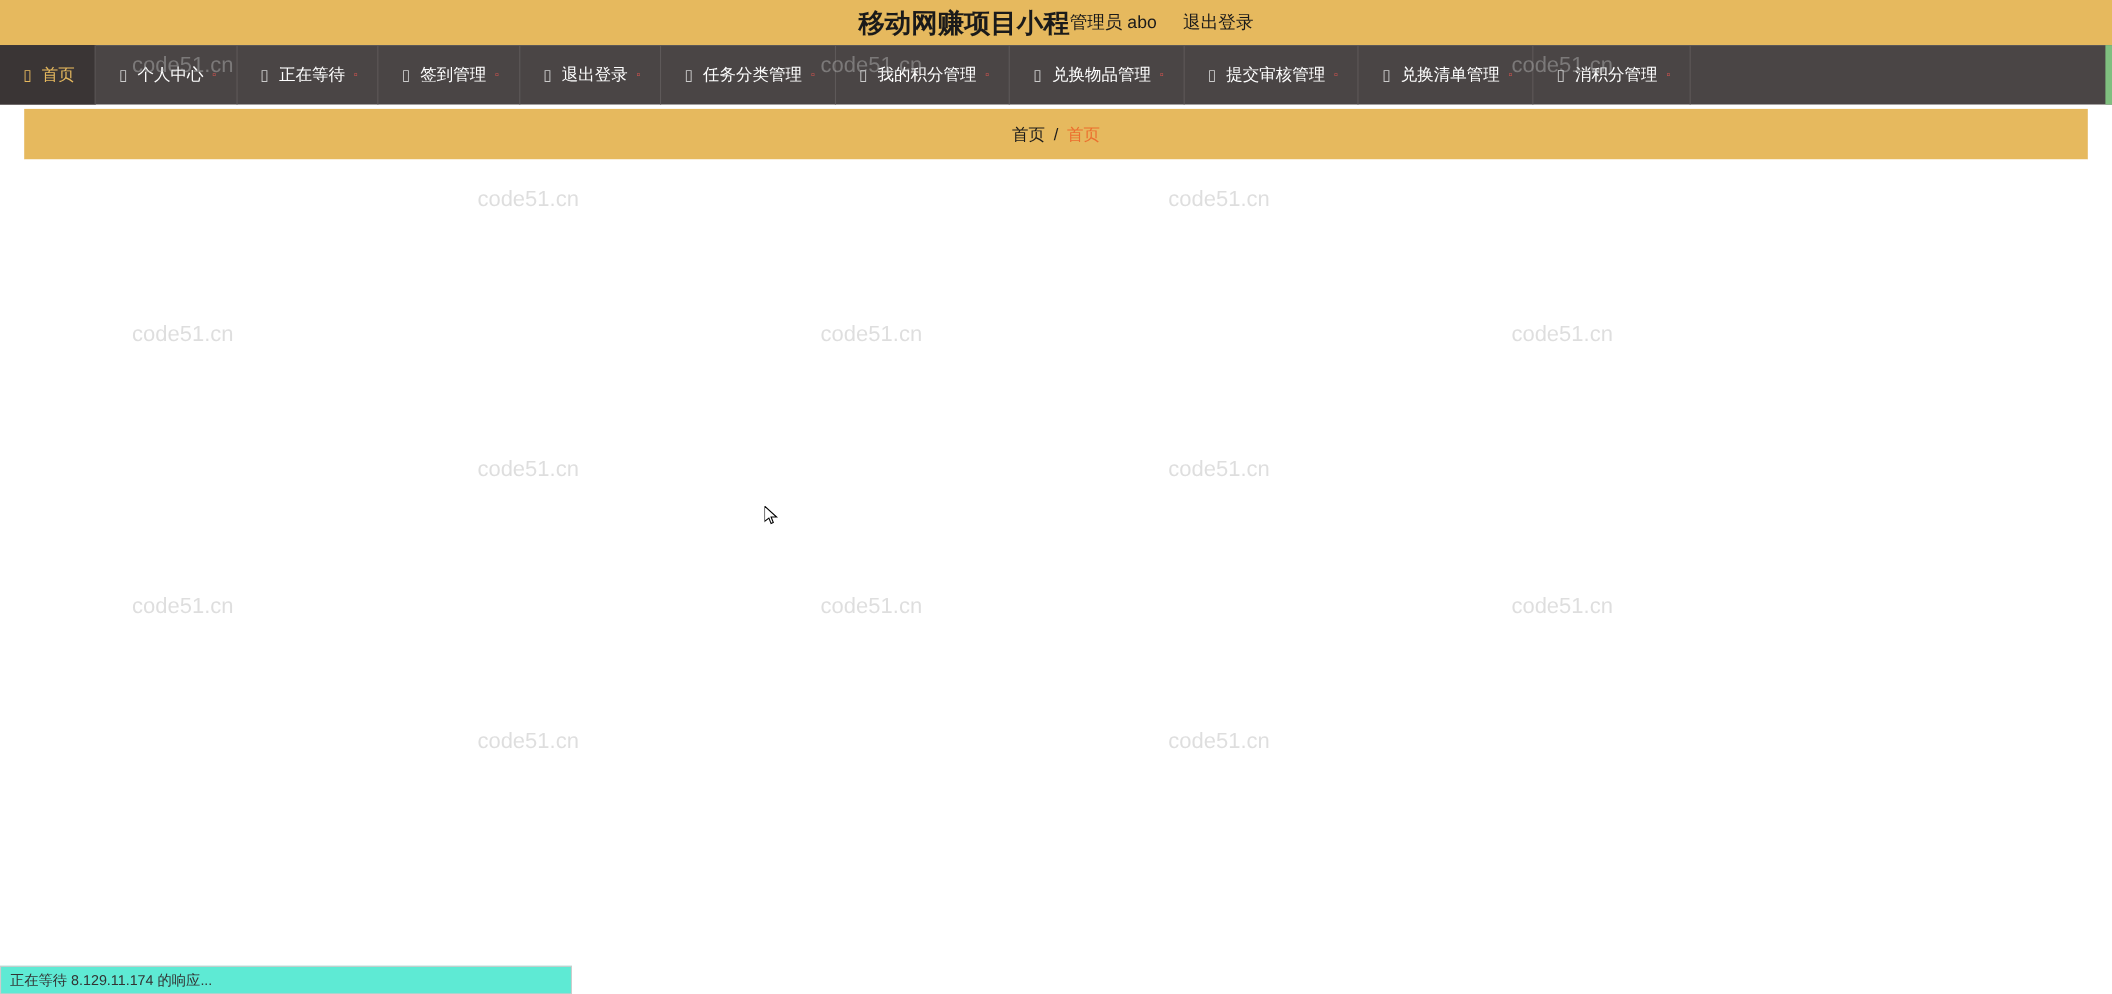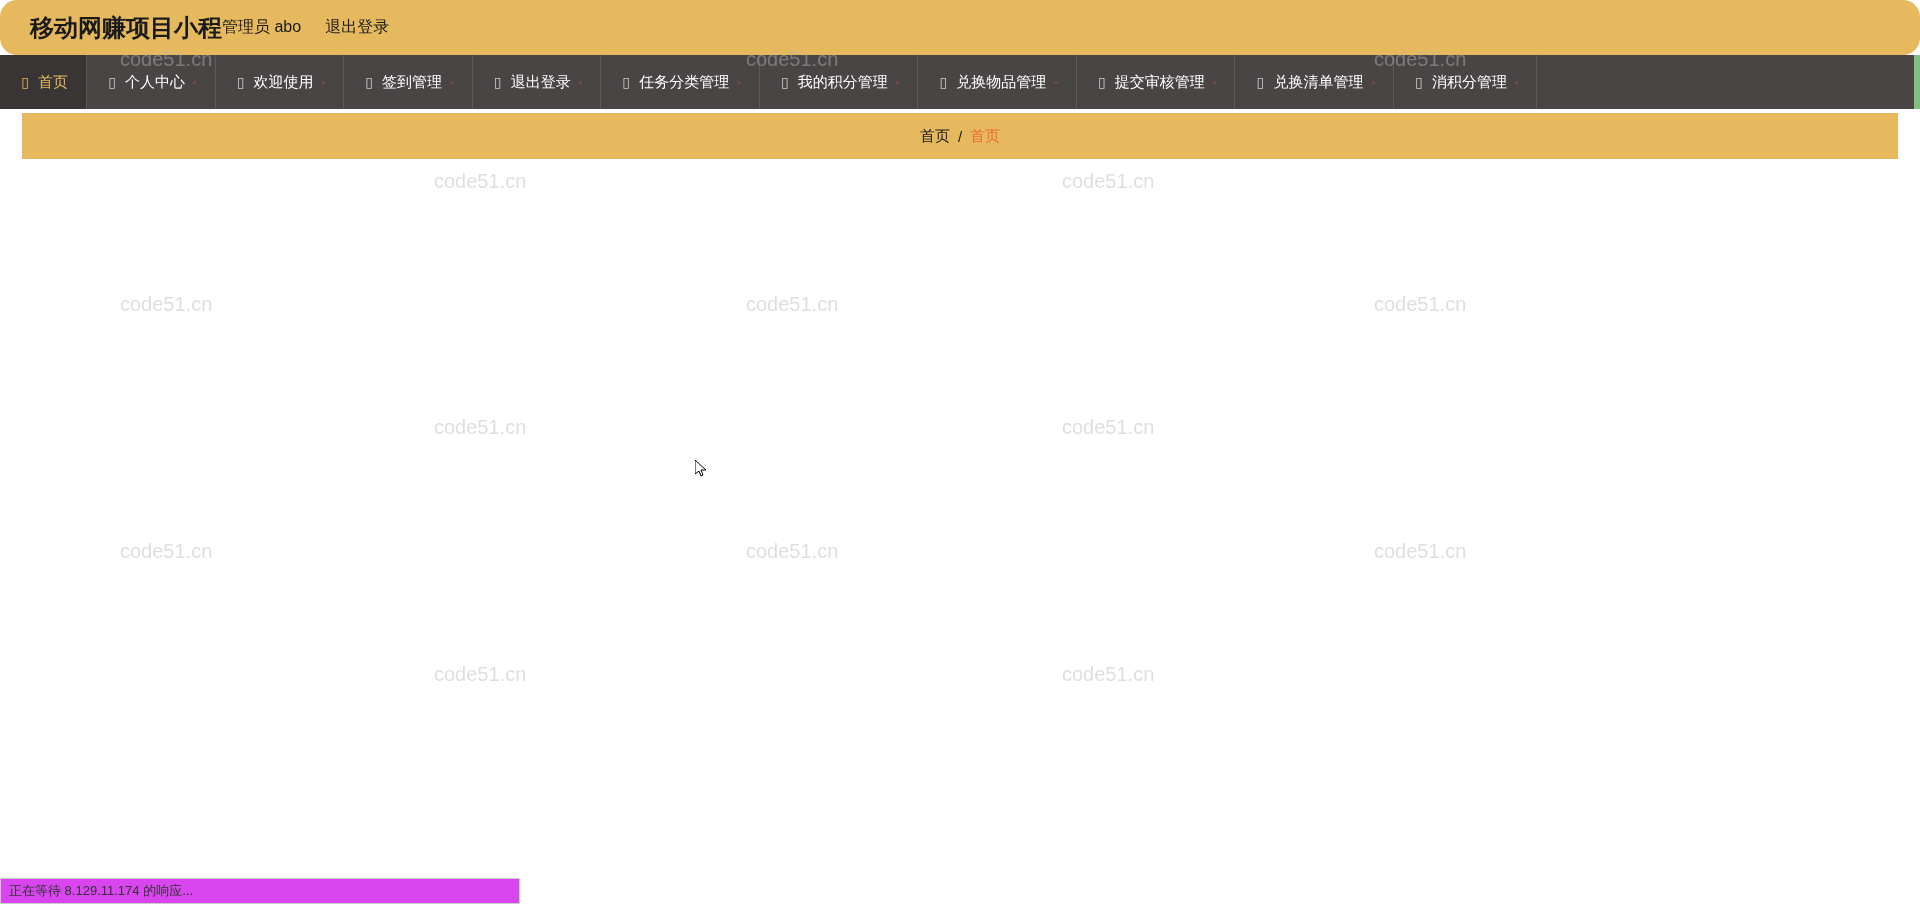--- a/index.html
+++ b/index.html
@@ -6,26 +6,25 @@
     body {
       font-family: "Microsoft YaHei", Arial, sans-serif;
       background: #ffffff;
       width: 1920px;
       height: 904px;
       overflow: hidden;
       position: relative;
     }
     .header {
       background: #e6b95e;
-      height: 55px;
-      display: flex;
-      align-items: center;
-      justify-content: flex-start;
+      height: 41px;
+      display: flex;
+      align-items: center;
+      justify-content: center;
       padding: 0 30px;
-      border-radius: 17px;
     }
     .app-title {
       font-size: 24px;
       font-weight: bold;
       color: #1a1a1a;
     }
     .header-right {
       display: flex;
       gap: 24px;
       align-items: center;
@@ -127,21 +126,21 @@
       font-size: 20px;
       font-family: Liberation Sans, sans-serif;
       pointer-events: none;
       user-select: none;
       margin-left: 22px;
     }
     .status-bar {
       position: absolute;
       bottom: 0;
       left: 0;
-      background: #d946ef;
+      background: #5eead4;
       border: 1px solid #ccc;
       padding: 3px 8px;
       font-size: 13px;
       color: #333;
       width: 520px;
     }
     .cursor-pointer {
       position: absolute;
       left: 695px;
       top: 460px;
@@ -167,21 +166,21 @@
         <span class="nav-icon">▯</span>
         <span>首页</span>
       </div>
       <div class="nav-item">
         <span class="nav-icon">▯</span>
         <span>个人中心</span>
         <span class="nav-indicator">▫</span>
       </div>
       <div class="nav-item">
         <span class="nav-icon">▯</span>
-        <span>欢迎使用</span>
+        <span>正在等待</span>
         <span class="nav-indicator">▫</span>
       </div>
       <div class="nav-item">
         <span class="nav-icon">▯</span>
         <span>签到管理</span>
         <span class="nav-indicator">▫</span>
       </div>
       <div class="nav-item">
         <span class="nav-icon">▯</span>
         <span>退出登录</span>

